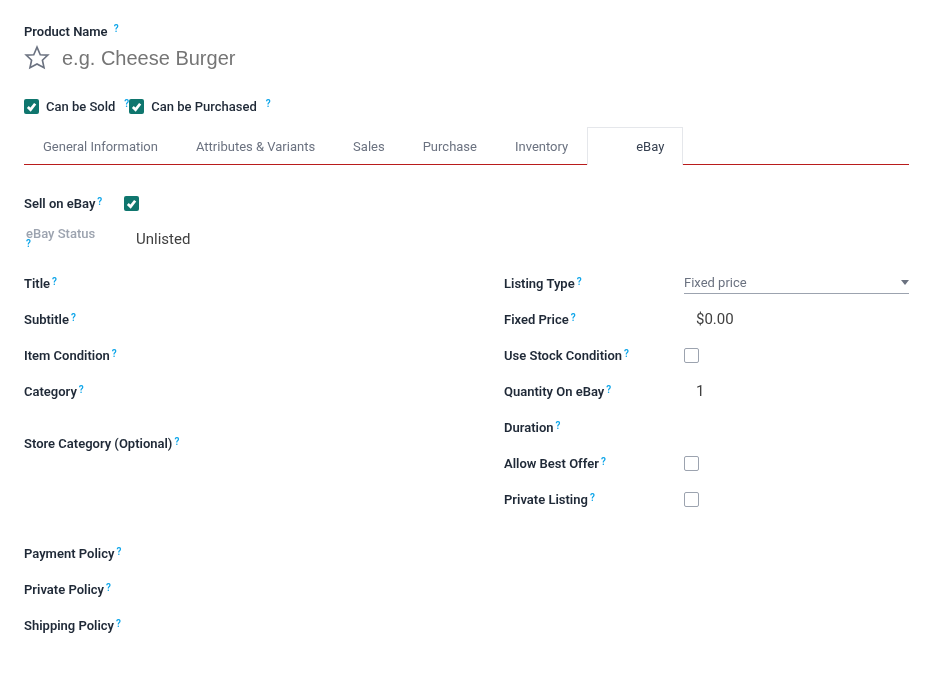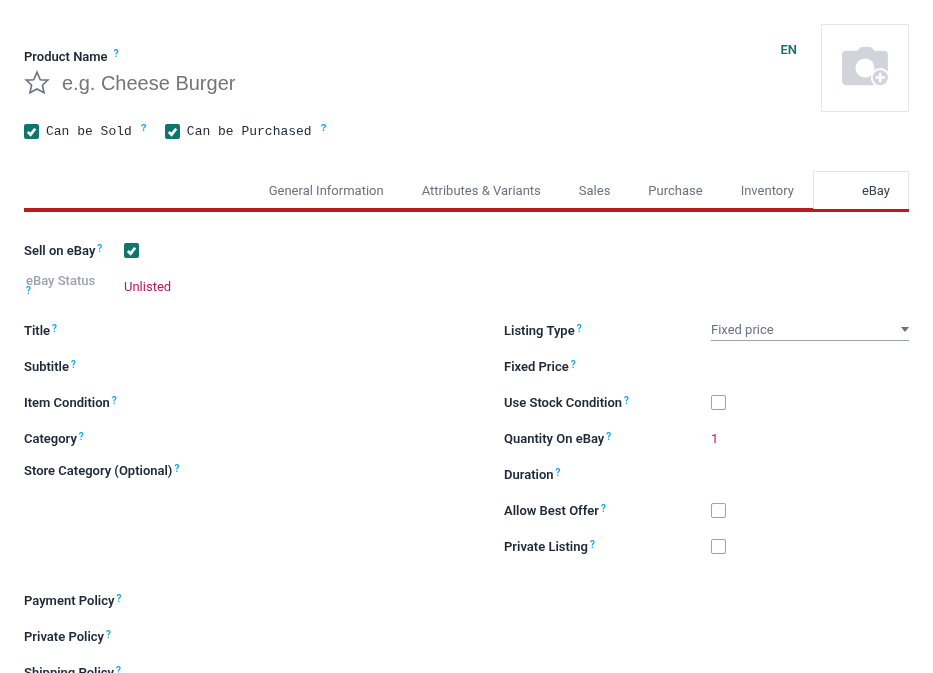--- a/index.html
+++ b/index.html
@@ -1,73 +1,62 @@
 <!DOCTYPE html>
 <html><head>
 <meta charset="utf-8">
 <style>
 * { box-sizing: border-box; margin: 0; padding: 0; }
 body { font-family: -apple-system, BlinkMacSystemFont, "Segoe UI", Roboto, sans-serif; font-size: 13px; color: #374151; background: #fff; padding: 24px; width: 933px; }
-.header { display: flex; justify-content: space-between; align-items: flex-end; margin-bottom: 12px; }
+.header { display: flex; justify-content: space-between; align-items: center; margin-bottom: 12px; }
 .header-left { flex: 1; }
 .header-right { display: flex; align-items: flex-start; gap: 24px; }
 .product-name-label { font-size: 13px; font-weight: 600; color: #1f2937; display: inline-flex; align-items: center; gap: 4px; margin-bottom: 6px; }
 .product-name-row { display: flex; align-items: center; gap: 12px; margin-bottom: 16px; }
 .star-icon { width: 26px; height: 26px; color: #6b7280; }
 .product-name-input { font-size: 20px; color: #9ca3af; border: none; outline: none; flex: 1; background: transparent; }
 .lang-badge { color: #0f766e; font-weight: 600; font-size: 13px; margin-top: 18px; }
 .image-placeholder { width: 88px; height: 88px; border: 1px solid #e5e7eb; display: flex; align-items: center; justify-content: center; }
 .image-placeholder svg { width: 50px; height: 42px; fill: #d1d5db; }
-.checkboxes-row { display: flex; gap: 18px; margin-bottom: 31px; font-family: Liberation Mono, monospace; }
+.checkboxes-row { display: flex; margin-bottom: 12px; }
 .checkbox-item { display: inline-flex; align-items: center; gap: 7px; font-size: 13px; font-weight: 500; color: #1f2937; }
 .checkbox { width: 15px; height: 15px; background: #0f766e; display: inline-flex; align-items: center; justify-content: center; border-radius: 2px; }
 .checkbox svg { width: 11px; height: 11px; stroke: #fff; stroke-width: 3; fill: none; }
 .checkbox-empty { width: 15px; height: 15px; border: 1px solid #9ca3af; border-radius: 2px; background: #fff; }
 .help-icon { color: #0ea5e9; font-size: 10px; font-weight: 600; margin-left: 2px; position: relative; top: -3px; }
-.tabs { display: flex; border-bottom: 4px solid #b91c1c; margin-bottom: 20px; justify-content: flex-end; }
+.tabs { display: flex; border-bottom: 1px solid #b91c1c; margin-bottom: 20px; }
 .tab { padding: 11px 18px; font-size: 13px; color: #6b7280; cursor: pointer; border: 1px solid transparent; border-bottom: none; position: relative; top: 1px; }
 .tab.active { border-color: #e5e7eb; background: #fff; color: #374151; padding-left: 48px; }
 .form-section { margin-bottom: 8px; }
 .form-col { flex: 1; }
 .field-row { display: flex; align-items: center; min-height: 36px; }
 .field-label { width: 165px; font-size: 13px; font-weight: 600; color: #1f2937; display: inline-flex; align-items: baseline; flex-shrink: 0; }
 .field-label.muted { color: #9ca3af; font-weight: 500; }
-.field-value { font-size: 13px; color: #be185d; flex: 1; }
+.field-value { font-size: 15px; color: #404040; flex: 1; margin-left: 12px; }
 .select-underline { display: flex; align-items: center; justify-content: space-between; border-bottom: 1px solid #9ca3af; padding: 3px 0; flex: 1; color: #6b7280; }
 .caret-down { width: 0; height: 0; border-left: 4px solid transparent; border-right: 4px solid transparent; border-top: 5px solid #6b7280; }
 .two-col { display: flex; gap: 40px; }
 .two-col .form-col:first-child { flex: 0 0 440px; }
 .two-col .form-col:last-child { flex: 1; }
-.right-col .field-label { width: 207px; }
+.right-col .field-label { width: 180px; }
 </style>
 </head>
 <body>
 
 <div class="header">
   <div class="header-left">
     <div class="product-name-label">
       <span>Product Name</span>
         <span class="help-icon">?</span>
     </div>
     <div class="product-name-row">
       <svg class="star-icon" viewBox="0 0 24 24" fill="none" stroke="currentColor" stroke-width="1.5">
           <polygon points="12,2 15,9 22,9.3 17,14 18.5,21 12,17.5 5.5,21 7,14 2,9.3 9,9"></polygon>
         </svg>
       <input class="product-name-input" placeholder="e.g. Cheese Burger" style="">
-    </div>
-  </div>
-  <div class="header-right">
-    <span class="lang-badge">EN</span>
-    <div class="image-placeholder">
-      <svg viewBox="0 0 52 44">
-        <path d="M18 4 L22 0 L32 0 L36 4 L46 4 Q50 4 50 8 L50 36 Q50 40 46 40 L6 40 Q2 40 2 36 L2 8 Q2 4 6 4 Z" fill="#d1d5db"></path>
-        <circle cx="26" cy="22" r="10" fill="#fff"></circle>
-        <circle cx="42" cy="32" r="9" fill="#d1d5db" stroke="#fff" stroke-width="2"></circle>
-        <path d="M42 27 L42 37 M37 32 L47 32" stroke="#fff" stroke-width="2.5" fill="none"></path>
-      </svg>
     </div>
   </div>
 </div>
 
 <div class="checkboxes-row">
   <label class="checkbox-item">
     <span class="checkbox">
         <svg viewBox="0 0 12 12">
           <polyline points="2,6.5 5,9.5 10,3"></polyline>
         </svg>
@@ -136,21 +125,21 @@
           <span class="help-icon">?</span>
         </span>
       </div>
     <div class="field-row">
         <span class="field-label">
           <span>Category</span>
           <span class="help-icon">?</span>
         </span>
       </div>
     <div class="field-row" style="align-items:flex-start; padding-top:6px;">
-        <span class="field-label" style="line-height:1.4;">
+        <span class="field-label" style="line-height:1.4;margin-top:20px;">
           <span>Store Category (Optional)</span>
           <span class="help-icon">?</span>
         </span>
       </div>
   </div>
   <div class="form-col right-col">
     <div class="field-row">
       <span class="field-label">
           <span>Listing Type</span>
           <span class="help-icon">?</span>
@@ -158,20 +147,21 @@
       <div class="select-underline">
         <span>Fixed price</span>
         <span class="caret-down"></span>
       </div>
     </div>
     <div class="field-row">
       <span class="field-label">
           <span>Fixed Price</span>
           <span class="help-icon">?</span>
         </span>
+      <span class="field-value">$0.00</span>
     </div>
     <div class="field-row">
       <span class="field-label">
           <span>Use Stock Condition</span>
           <span class="help-icon">?</span>
         </span>
       <span class="checkbox-empty"></span>
     </div>
     <div class="field-row">
       <span class="field-label">

